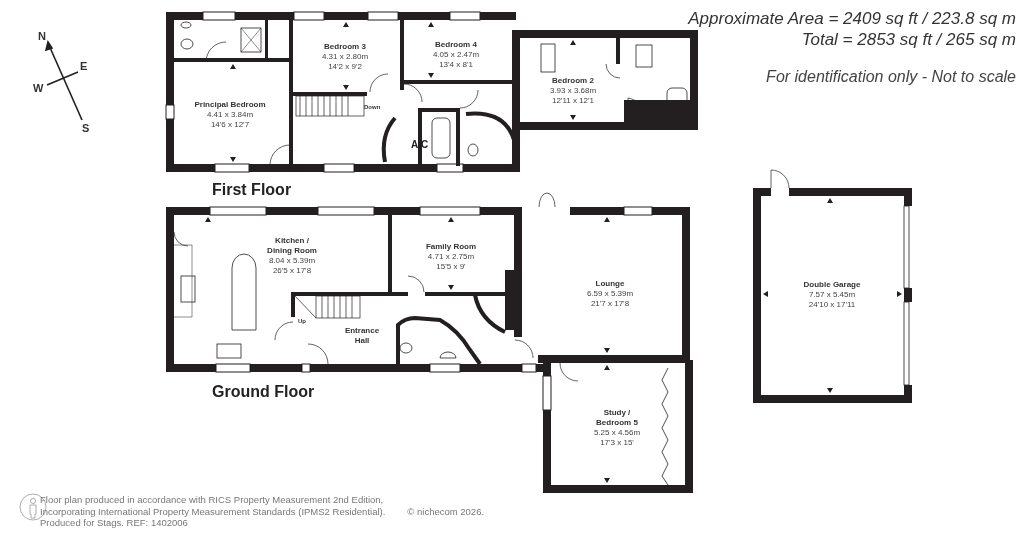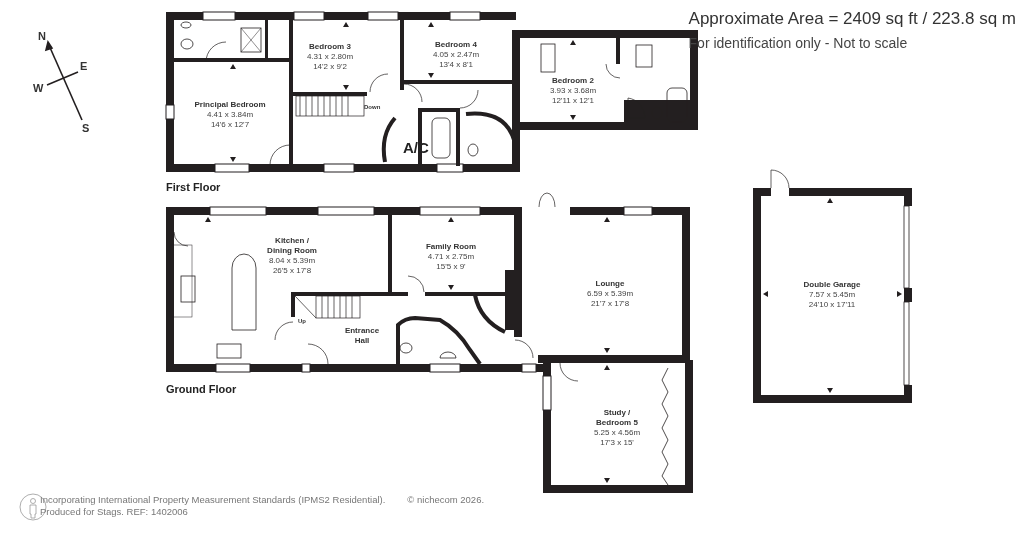--- a/index.html
+++ b/index.html
@@ -1,26 +1,26 @@
 <!DOCTYPE html>
 <html><head>
 <meta charset="utf-8">
 <style>
   html, body { margin: 0; padding: 0; background: #ffffff; }
   body { width: 1024px; height: 545px; position: relative; overflow: hidden;
          font-family: "Liberation Sans", sans-serif; color: #333; }
   svg.plan { position: absolute; left: 0; top: 0; }
-  .areas { position: absolute; right: 8px; top: 8px; color: #333; }
+  .areas { position: absolute; right: 8px; top: 8px; text-align: right; color: #333; font-style: italic; }
   .areas .line { font-size: 17px; line-height: 21px; }
-  .areas .note { font-size: 14px; margin-top: 6px; color: #444; }
+  .areas .note { font-size: 16px; margin-top: 18px; color: #444; }
   .room-label { position: absolute; text-align: center; font-size: 8px; line-height: 10px; color: #444; transform: translateX(-50%); white-space: nowrap; }
   .room-label .name { font-weight: bold; color: #333; }
-  .floor-title { position: absolute; font-size: 11px; font-weight: bold; color: #222; }
+  .floor-title { position: absolute; font-size: 16px; font-weight: bold; color: #222; margin-left: 46px; }
   .small-lbl { position: absolute; font-size: 6px; font-weight: bold; color: #333; }
-  .ac-lbl { position: absolute; font-size: 15px; font-weight: bold; color: #222; }
+  .ac-lbl { position: absolute; font-size: 10px; font-weight: bold; color: #222; margin-left: 8px; }
   .footer { position: absolute; left: 40px; top: 494px; font-size: 9.5px; line-height: 11.5px; color: #777; }
   .footer .copy { margin-left: 22px; }
   .compass-lbl { position: absolute; font-size: 11px; font-weight: bold; color: #333; }
 </style>
 </head>
 <body>
 
 <svg class="plan" width="1024" height="545" viewBox="0 0 1024 545">
   <g fill="none" stroke="#231f20" stroke-width="1">
 
@@ -210,29 +210,30 @@
   </g>
 </svg>
 
 <span class="compass-lbl" style="left:38px;top:30px">N</span>
 <span class="compass-lbl" style="left:80px;top:60px">E</span>
 <span class="compass-lbl" style="left:33px;top:82px">W</span>
 <span class="compass-lbl" style="left:82px;top:122px">S</span>
 
 <div class="areas">
   <div class="line">Approximate Area = 2409 sq ft / 223.8 sq m</div>
+  <div class="line">Total = 2853 sq ft / 265 sq m</div>
   <div class="note">For identification only - Not to scale</div>
 </div>
 
 <div class="room-label" style="left:230px;top:100px">
   <div class="name">Principal Bedroom</div>
   <div>4.41 x 3.84m</div>
   <div>14'6 x 12'7</div>
 </div>
-<div class="room-label" style="left:330px;top:42px">
+<div class="room-label" style="left:345px;top:42px">
   <div class="name">Bedroom 3</div>
   <div>4.31 x 2.80m</div>
   <div>14'2 x 9'2</div>
 </div>
 <div class="room-label" style="left:456px;top:40px">
   <div class="name">Bedroom 4</div>
   <div>4.05 x 2.47m</div>
   <div>13'4 x 8'1</div>
 </div>
 <div class="room-label" style="left:573px;top:76px">
@@ -273,15 +274,16 @@
 <span class="small-lbl" style="left:298px;top:318px">Up</span>
 <div class="floor-title" style="left:166px;top:383px">Ground Floor</div>
 
 <div class="room-label" style="left:832px;top:280px">
   <div class="name">Double Garage</div>
   <div>7.57 x 5.45m</div>
   <div>24'10 x 17'11</div>
 </div>
 
 <div class="footer">
+  <div>Floor plan produced in accordance with RICS Property Measurement 2nd Edition,</div>
   <div><span>Incorporating International Property Measurement Standards (IPMS2 Residential).</span><span class="copy">© nichecom 2026.</span></div>
   <div>Produced for Stags.   REF: 1402006</div>
 </div>
 
 </body></html>

